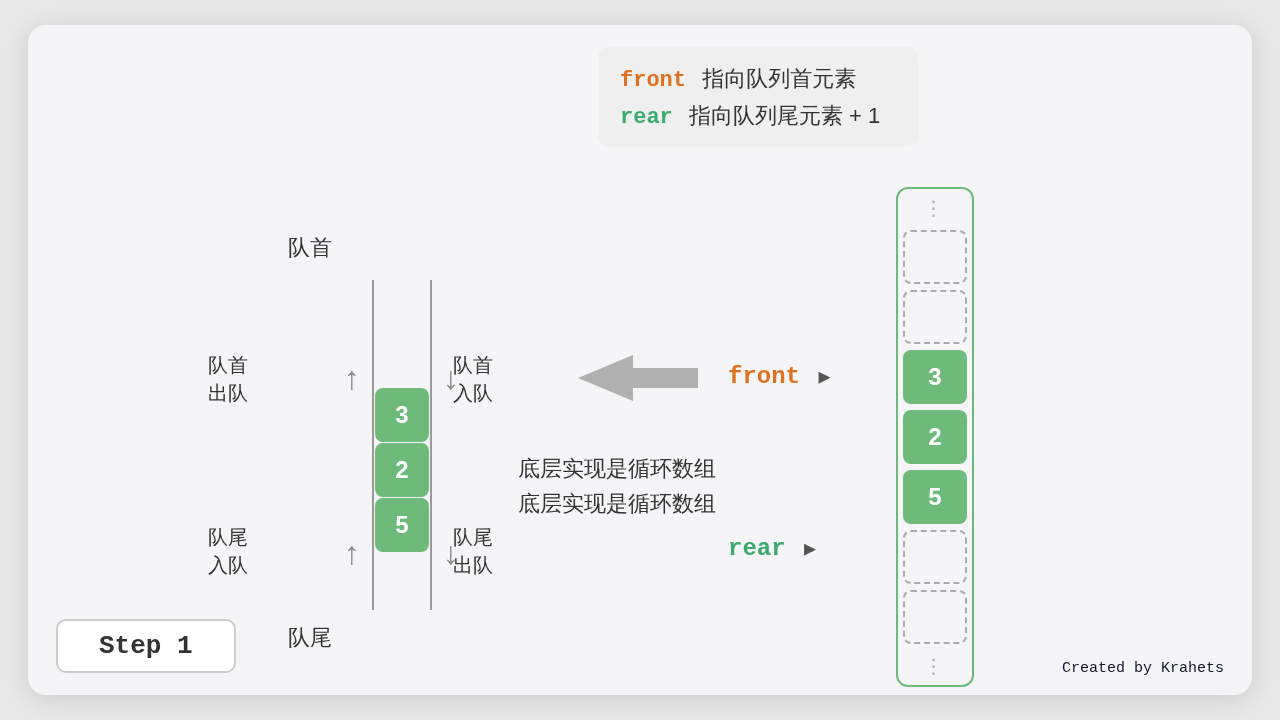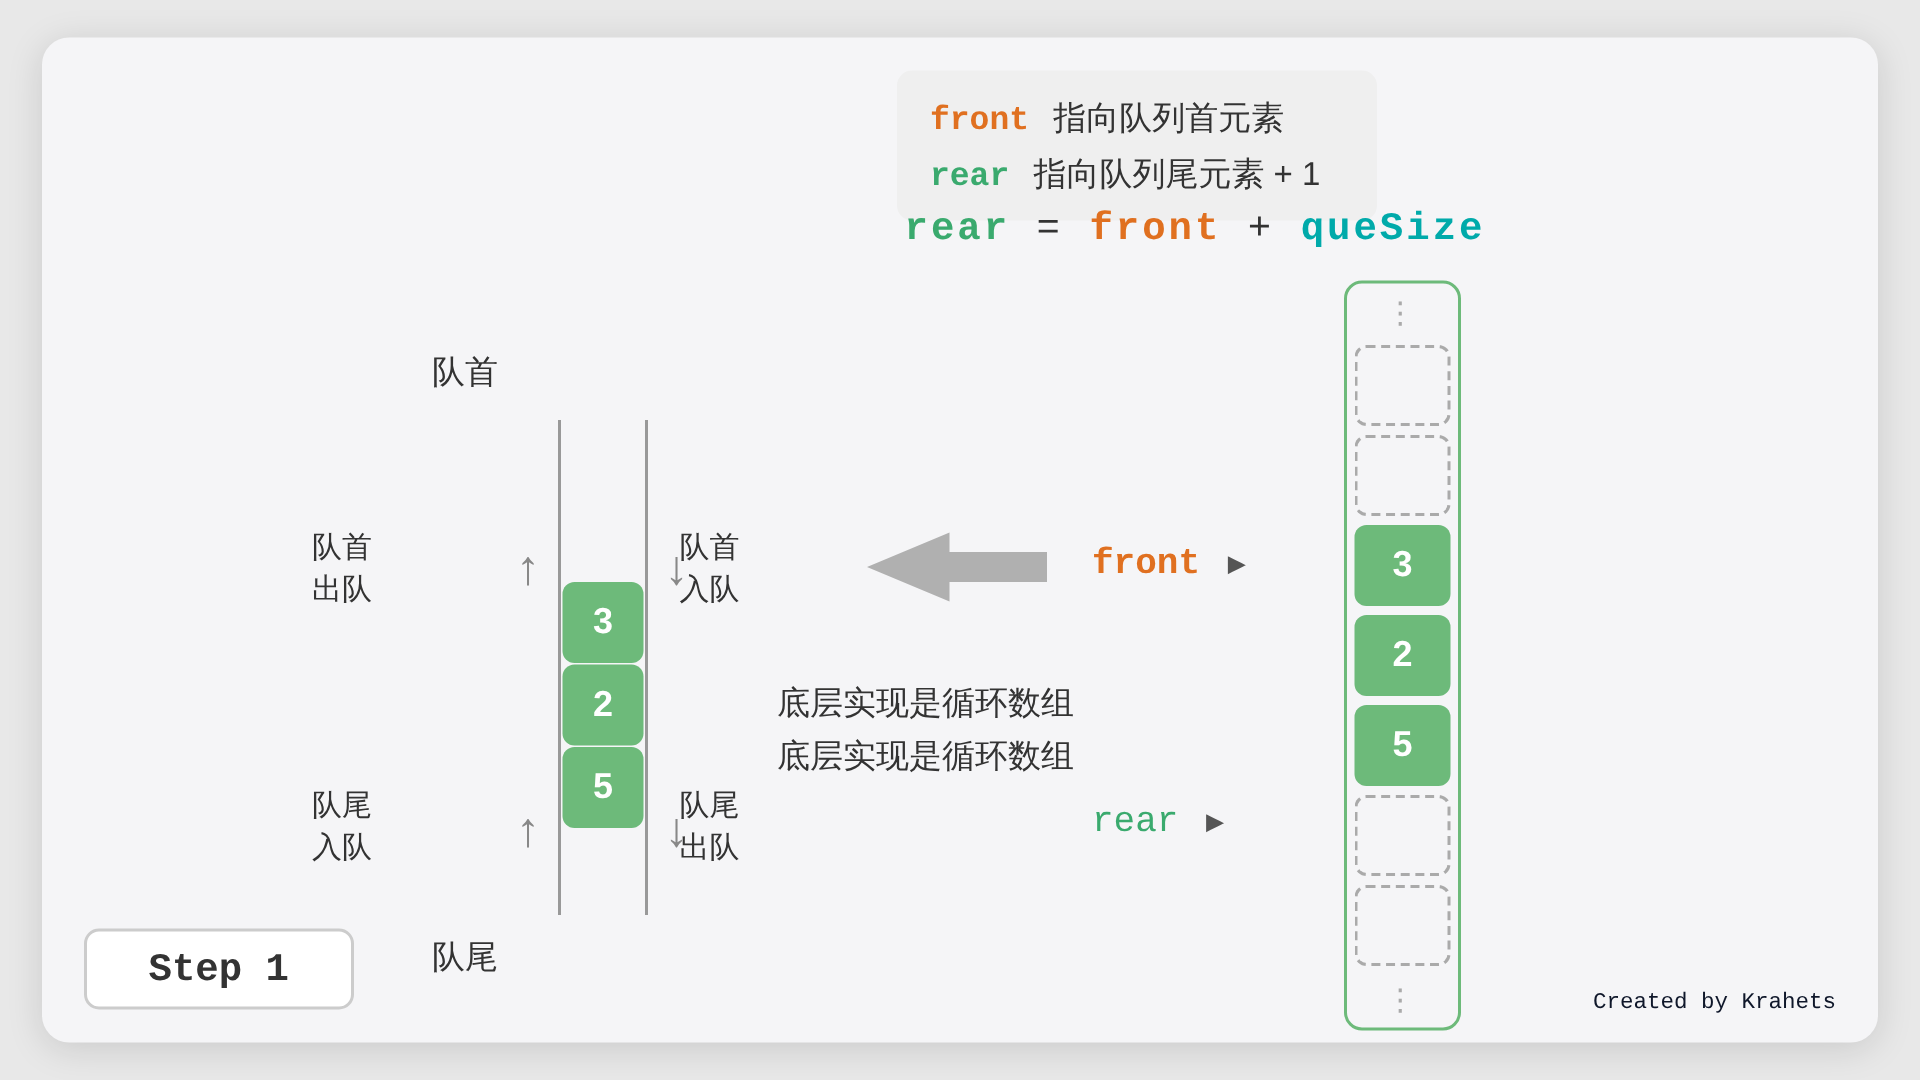--- a/index.html
+++ b/index.html
@@ -218,21 +218,21 @@
       font-family: 'Courier New', monospace;
       font-weight: bold;
       color: #e07020;
     }
     .label-rear-right {
       position: absolute;
       top: 510px;
       left: 700px;
       font-size: 24px;
       font-family: 'Courier New', monospace;
-      font-weight: normal;
+      font-weight: bold;
       color: #3aaa6e;
     }
     .pointer-arrow {
       font-size: 20px;
       color: #555;
       margin-left: 4px;
     }
 
     
     .quesize-label {
@@ -289,27 +289,20 @@
     <div class="legend-row">
       <span class="kw-front">front</span>
       <span style="margin-left:10px;">指向队列首元素</span>
     </div>
     <div class="legend-row">
       <span class="kw-rear">rear</span>
       <span style="margin-left:10px;">指向队列尾元素 + 1</span>
     </div>
   </div>
 
-  <div class="formula">
-    <span class="kw-rear2">rear</span>
-    <span> = </span>
-    <span class="kw-front2">front</span>
-    <span> + </span>
-    <span class="kw-qs2">queSize</span>
-  </div>
 
   <div class="queue-label-top">队首</div>
 
   <div class="left-queue-container">
     <div class="left-queue-track"></div>
 
     <div class="left-cell" style="top:108px;">3</div>
 
     <div class="left-cell" style="top:163px;">2</div>
 

